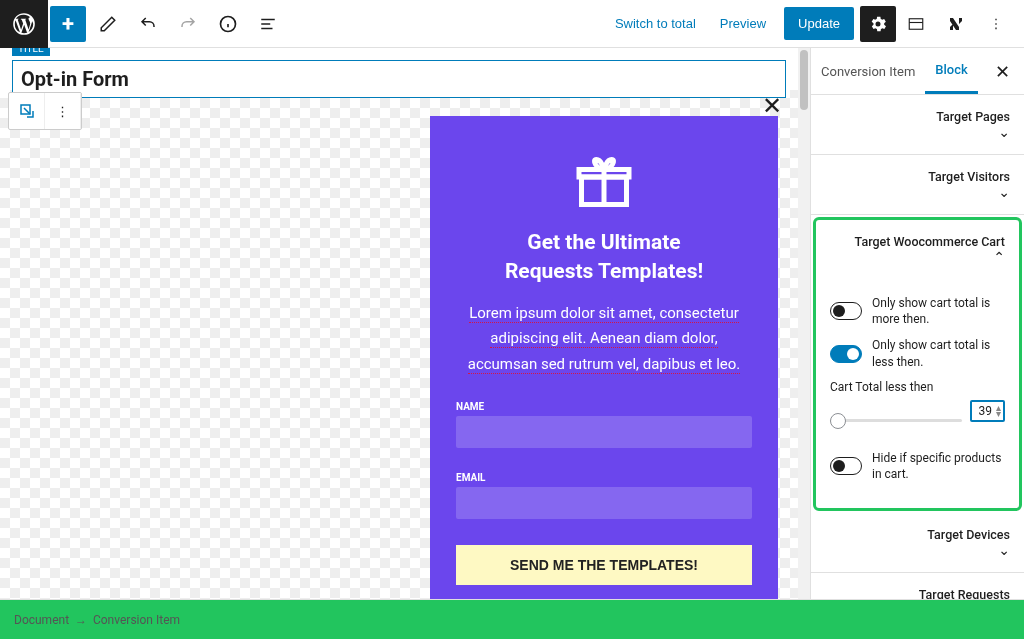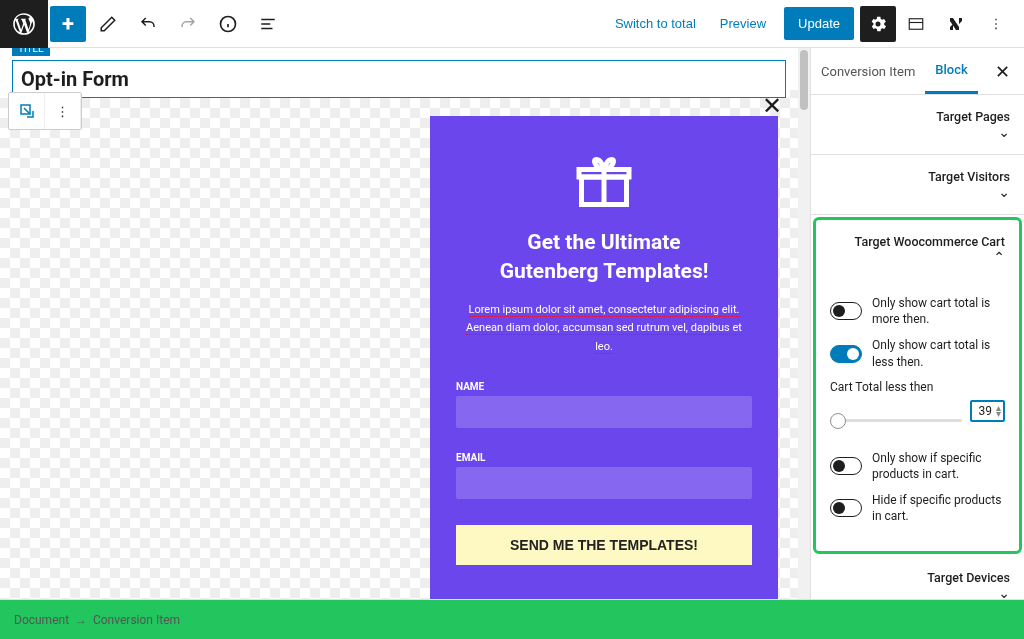--- a/index.html
+++ b/index.html
@@ -32,21 +32,21 @@
   .title-block { position:absolute; top:12px; left:12px; right:24px; border:1px solid #007cba; background:#fff; padding:6px 8px; }
   .title-badge { position:absolute; top:-20px; left:-1px; background:#007cba; color:#fff; font-size:10px; padding:2px 6px; text-transform:uppercase; }
   .title-text { font-size:20px; font-weight:bold; }
   .block-toolbar { position:absolute; top:44px; left:8px; display:flex; background:#fff; border:1px solid #ccc; border-radius:2px; }
   .block-toolbar > div { width:36px; height:36px; display:flex; align-items:center; justify-content:center; border-right:1px solid #eee; cursor:pointer; }
   .close-x { position:absolute; top:44px; right:28px; font-size:24px; cursor:pointer; }
 
   .modal { position:absolute; top:68px; right:32px; width:348px; background:#6b46ed; color:#fff; padding:36px 26px 22px; min-height:520px; }
   .gift { width:60px; height:60px; margin:0 auto 16px; display:block; }
   .modal-title { text-align:center; font-size:21px; font-weight:bold; line-height:1.4; margin-bottom:14px; }
-  .modal-text { text-align:center; font-size:11px; line-height:1.7; }
+  .modal-text { text-align:center; font-size:15px; line-height:1.7; }
   .modal-text span { border-bottom: 1px dotted rgba(255,0,0,0.7); }
   .field-label { font-size:10px; font-weight:bold; margin-top:24px; margin-bottom:4px; display:block; }
   .field-input { width:100%; height:32px; background:rgba(255,255,255,0.18); border:none; border-radius:2px; }
   .modal-btn { width:100%; background:#fef9c3; color:#222; border:none; padding:12px; font-weight:bold; margin-top:26px; cursor:pointer; font-size:14px; }
 
   .sidebar { width:214px; border-left:1px solid #e0e0e0; background:#fff; overflow:hidden; display:flex; flex-direction:column; }
   .sb-tabs { display:flex; border-bottom:1px solid #e0e0e0; align-items:center; padding-right:6px; }
   .sb-tab { padding:14px 10px; font-size:13px; color:#555; cursor:pointer; }
   .sb-tab.active { color:#007cba; border-bottom:3px solid #007cba; font-weight:500; }
   .sb-close { margin-left:auto; font-size:18px; cursor:pointer; padding:4px 8px; }
@@ -150,21 +150,21 @@
       <div class="close-x">✕</div>
 
       <div class="modal">
         <svg class="gift" viewBox="0 0 24 24" fill="none" stroke="#fff" stroke-width="2">
             <rect x="3" y="10" width="18" height="11"></rect>
             <rect x="2" y="7" width="20" height="3"></rect>
             <line x1="12" y1="7" x2="12" y2="21"></line>
             <path d="M12 7C9 7 7 3 9 3s3 4 3 4zM12 7c3 0 5-4 3-4s-3 4-3 4z"></path>
           </svg>
         <div class="modal-title">
-          <span>Get the Ultimate</span><br><span>Gutenberg Templates!</span>
+          <span>Get the Ultimate</span><br><span>Requests Templates!</span>
         </div>
         <p class="modal-text">
           <span>Lorem ipsum dolor sit amet, consectetur adipiscing elit. Aenean diam dolor, accumsan sed rutrum vel, dapibus et leo.</span>
         </p>
         <label class="field-label">NAME</label>
         <input class="field-input" style="">
         <label class="field-label">EMAIL</label>
         <input class="field-input" style="">
         <button class="modal-btn">SEND ME THE TEMPLATES!</button>
       </div>
@@ -208,24 +208,20 @@
           <div class="slider-row">
             <div class="slider-track"></div>
             <div style="display:flex;align-items:center;border:2px solid #007cba;border-radius:2px;padding:2px 2px 2px 6px">
                 <span style="font-size:12px">39</span>
                 <div class="num-arrows">▴<br>▾</div>
               </div>
           </div>
           <div style="height:18px"></div>
           <div class="toggle-row">
               <div class="toggle"></div>
-              <div class="toggle-label">Only show if specific products in cart.</div>
-            </div>
-          <div class="toggle-row">
-              <div class="toggle"></div>
               <div class="toggle-label">Hide if specific products in cart.</div>
             </div>
         </div>
       </div>
 
       <div class="panel">
           <div class="panel-hdr">
             <span>Target Devices</span>
             <span class="chevron">⌄</span>
           </div>

